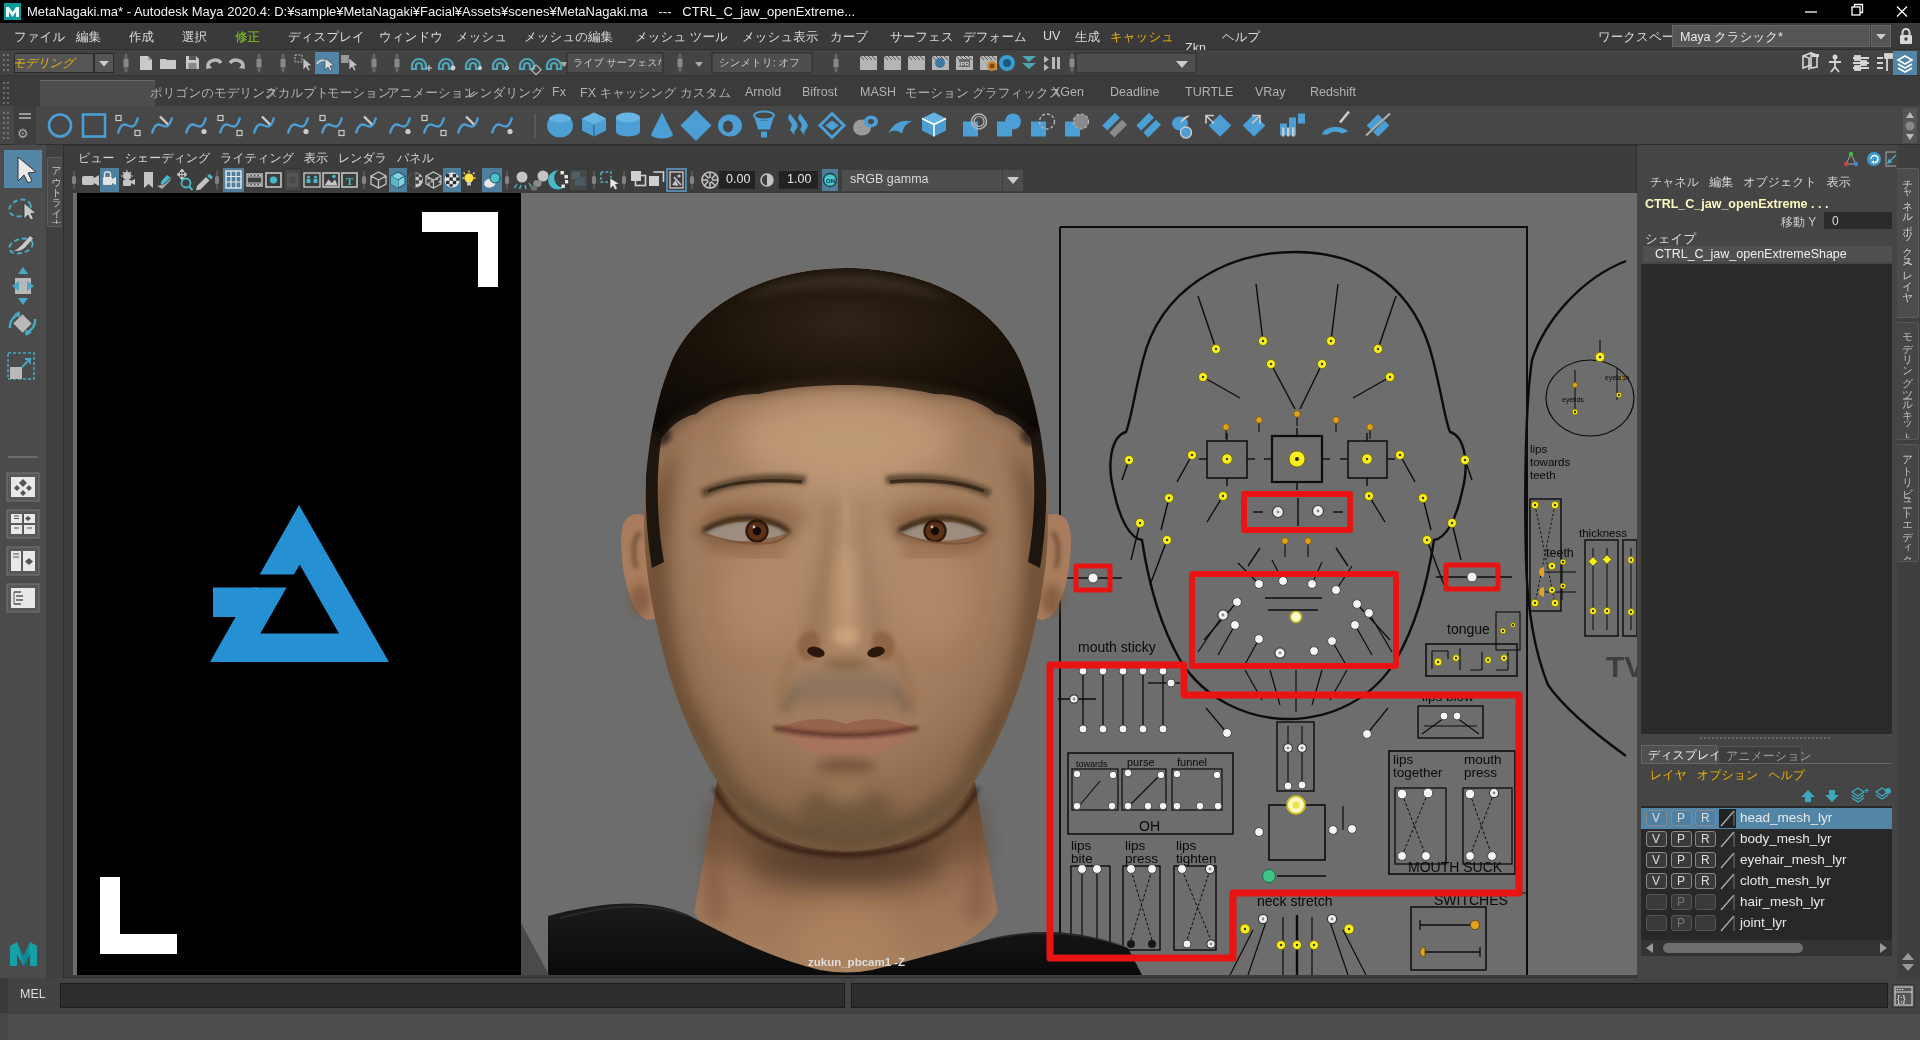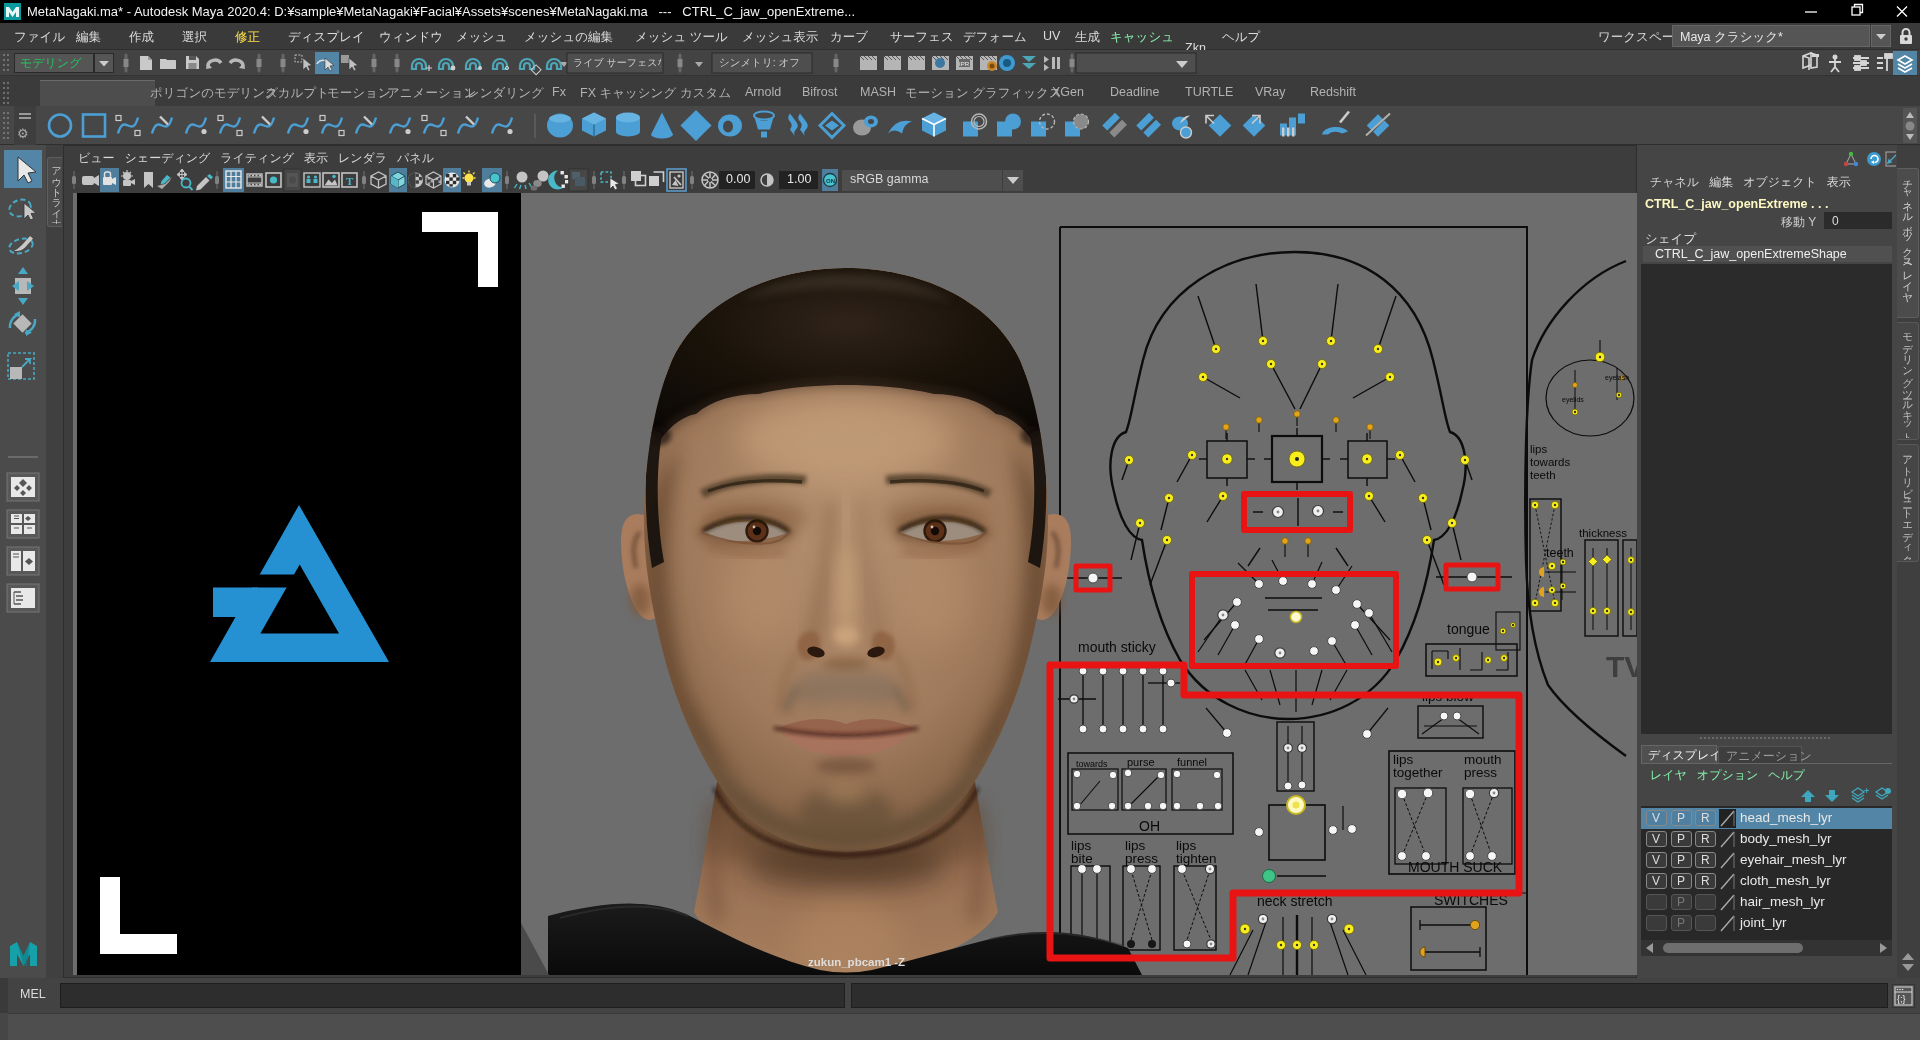--- a/index.html
+++ b/index.html
@@ -21,33 +21,33 @@
 <line x1="10" y1="12" x2="22" y2="12"></line>
 <rect x="57" y="7" width="8" height="8"></rect>
       <path d="M59.5 7 v-2.5 h8 v8 h-2.5"></path>
 <path d="M102 6.5 l10 10 M112 6.5 l-10 10"></path>
     </svg>
 <div class="abs" style="left:0;top:23px;width:1920px;height:27px;background:#3a3a3a;border-bottom:1px solid #2e2e2e"></div>
     <div class="abs tx" style="left:14px;top:29px;font-size:12.5px;color:#dcdcdc;">ファイル</div>
     <div class="abs tx" style="left:76px;top:29px;font-size:12.5px;color:#dcdcdc;">編集</div>
     <div class="abs tx" style="left:129px;top:29px;font-size:12.5px;color:#dcdcdc;">作成</div>
     <div class="abs tx" style="left:182px;top:29px;font-size:12.5px;color:#dcdcdc;">選択</div>
-    <div class="abs tx" style="left:235px;top:29px;font-size:12.5px;color:#fde047;">修正</div>
+    <div class="abs tx" style="left:235px;top:29px;font-size:12.5px;color:#84cc16;">修正</div>
     <div class="abs tx" style="left:288px;top:29px;font-size:12.5px;color:#dcdcdc;">ディスプレイ</div>
     <div class="abs tx" style="left:379px;top:29px;font-size:12.5px;color:#dcdcdc;">ウィンドウ</div>
     <div class="abs tx" style="left:456px;top:29px;font-size:12.5px;color:#dcdcdc;">メッシュ</div>
     <div class="abs tx" style="left:524px;top:29px;font-size:12.5px;color:#dcdcdc;">メッシュの編集</div>
     <div class="abs tx" style="left:635px;top:29px;font-size:12.5px;color:#dcdcdc;">メッシュ ツール</div>
     <div class="abs tx" style="left:742px;top:29px;font-size:12.5px;color:#dcdcdc;">メッシュ表示</div>
     <div class="abs tx" style="left:830px;top:29px;font-size:12.5px;color:#dcdcdc;">カーブ</div>
     <div class="abs tx" style="left:890px;top:29px;font-size:12.5px;color:#dcdcdc;">サーフェス</div>
     <div class="abs tx" style="left:963px;top:29px;font-size:12.5px;color:#dcdcdc;">デフォーム</div>
     <div class="abs tx" style="left:1043px;top:29px;font-size:12.5px;color:#dcdcdc;">UV</div>
     <div class="abs tx" style="left:1075px;top:29px;font-size:12.5px;color:#dcdcdc;">生成</div>
-    <div class="abs tx" style="left:1110px;top:29px;font-size:12.5px;color:#86efac;">キャッシュ</div>
+    <div class="abs tx" style="left:1110px;top:29px;font-size:12.5px;color:#eab308;">キャッシュ</div>
     <div class="abs tx" style="left:1185px;top:41px;font-size:12.5px;color:#dcdcdc;">Zkn</div>
     <div class="abs tx" style="left:1222px;top:29px;font-size:12.5px;color:#dcdcdc;">ヘルプ</div>
     <div class="abs tx" style="left:1598px;top:29px;font-size:12.5px;color:#d8d8d8;">ワークスペース:</div>
     <div class="abs" style="left:1672px;top:25px;width:198px;height:22px;background:#555;border:1px solid #666"></div>
     <div class="abs tx" style="left:1680px;top:29px;font-size:12.5px;color:#e8e8e8;">Maya クラシック*</div>
     <div class="abs" style="left:1871px;top:25px;width:20px;height:22px;background:#555;border:1px solid #666"></div>
     <svg class="abs" style="left:1875px;top:33px" width="12" height="8">
       <path d="M1 1 L11 1 L6 6.5 Z" fill="#ccc"></path>
     </svg>
     <svg class="abs" style="left:1898px;top:27px" width="16" height="19">
@@ -60,21 +60,21 @@
       <circle cx="2" cy="3" r="0.9" fill="#8a8a8a"></circle>
       <circle cx="6" cy="3" r="0.9" fill="#8a8a8a"></circle>
       <circle cx="2" cy="8" r="0.9" fill="#8a8a8a"></circle>
       <circle cx="6" cy="8" r="0.9" fill="#8a8a8a"></circle>
       <circle cx="2" cy="13" r="0.9" fill="#8a8a8a"></circle>
       <circle cx="6" cy="13" r="0.9" fill="#8a8a8a"></circle>
       <circle cx="2" cy="18" r="0.9" fill="#8a8a8a"></circle>
       <circle cx="6" cy="18" r="0.9" fill="#8a8a8a"></circle>
     </svg>
     <div class="abs" style="left:14px;top:53px;width:80px;height:20px;background:#555;border:1px solid #2a2a2a"></div>
-    <div class="abs tx" style="left:20px;top:55px;font-size:12px;color:#22c55e;">モデリング</div>
+    <div class="abs tx" style="left:13px;top:55px;font-size:12px;color:#eab308;font-style:italic;">モデリング</div>
     <div class="abs" style="left:94px;top:53px;width:20px;height:20px;background:#555;border:1px solid #2a2a2a"></div>
     <svg class="abs" style="left:98px;top:60px" width="12" height="8">
       <path d="M1 1 L11 1 L6 6.5 Z" fill="#ccc"></path>
     </svg>
     <svg class="abs" style="left:0;top:50px" width="1920" height="26">
       <path d="M126 5 v16" stroke="#666" stroke-width="3" stroke-linecap="round"></path>
       <path d="M126 9 v8" stroke="#888" stroke-width="5"></path>
       <path d="M140 6 h8 l4 4 v10 h-12 Z" fill="#c9c9c9"></path>
       <path d="M148 6 v4 h4" fill="#999"></path>
       <path d="M160 9 h6 l2 2 h8 v8 h-16 Z M160 12 l3-2 h13 l-3 8" fill="#c9c9c9"></path>
@@ -1089,21 +1089,21 @@
     <div class="abs tx" style="left:1645px;top:231px;font-size:12.5px;color:#ddd;">シェイプ</div>
     <div class="abs" style="left:1643px;top:246px;width:249px;height:16px;background:#505050"></div>
     <div class="abs tx" style="left:1655px;top:247px;font-size:12.5px;color:#eee;">CTRL_C_jaw_openExtremeShape</div>
     <div class="abs" style="left:1641px;top:264px;width:251px;height:470px;background:#2b2b2b"></div>
     <div class="abs" style="left:1700px;top:737px;width:130px;height:2px;border-top:2px dotted #6a6a6a"></div>
     <div class="abs" style="left:1641px;top:745px;width:76px;height:18px;background:#505050;border:1px solid #666;border-bottom:none"></div>
     <div class="abs tx" style="left:1648px;top:747px;font-size:12px;color:#eee;">ディスプレイ</div>
     <div class="abs" style="left:1718px;top:746px;width:84px;height:17px;background:#3e3e3e;border:1px solid #555;border-bottom:none"></div>
     <div class="abs tx" style="left:1726px;top:748px;font-size:12px;color:#999;">アニメーション</div>
     <div class="abs" style="left:1641px;top:763px;width:251px;height:1px;background:#666"></div>
-    <div class="abs tx" style="left:1650px;top:767px;font-size:12px;color:#86efac;text-align:center;">レイヤ&nbsp;&nbsp;&nbsp;オプション&nbsp;&nbsp;&nbsp;ヘルプ</div>
+    <div class="abs tx" style="left:1650px;top:767px;font-size:12px;color:#eab308;text-align:center;">レイヤ&nbsp;&nbsp;&nbsp;オプション&nbsp;&nbsp;&nbsp;ヘルプ</div>
     <svg class="abs" style="left:1800px;top:786px" width="92" height="17">
 <g fill="#3fa7bd">
         <path d="M2 10 l7 -7 v4 h5 v6 h-5 v4 Z" transform="rotate(90 8 10)"></path>
         <path d="M26 10 l7 -7 v4 h5 v6 h-5 v4 Z" transform="rotate(-90 32 10)"></path>
       </g>
 <g fill="#3fa7bd">
         <path d="M52 6 l6 -4 l6 4 l-6 4 Z M52 9 l6 4 l6 -4 M52 12 l6 4 l6 -4" stroke="#3fa7bd" fill="none" stroke-width="1.4"></path>
         <text x="64" y="8" font-size="9" fill="#3fa7bd" font-weight="bold">+</text>
       </g>
 <g>

